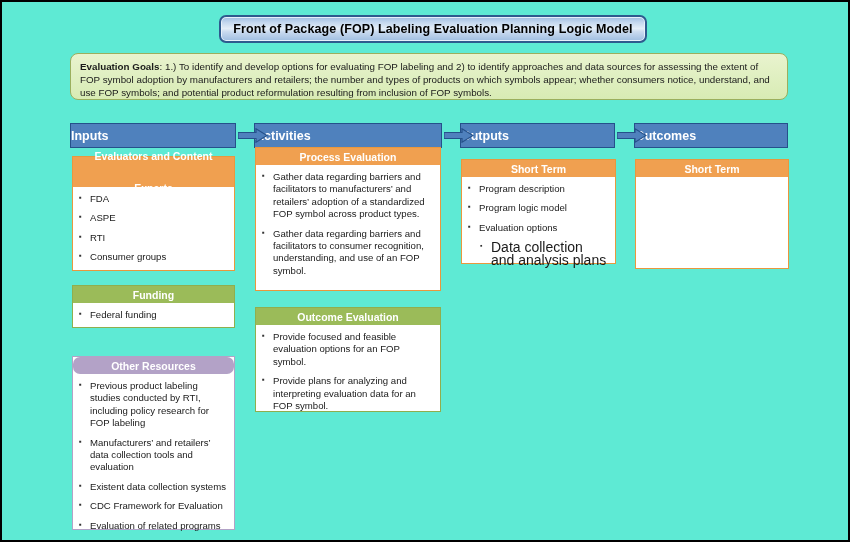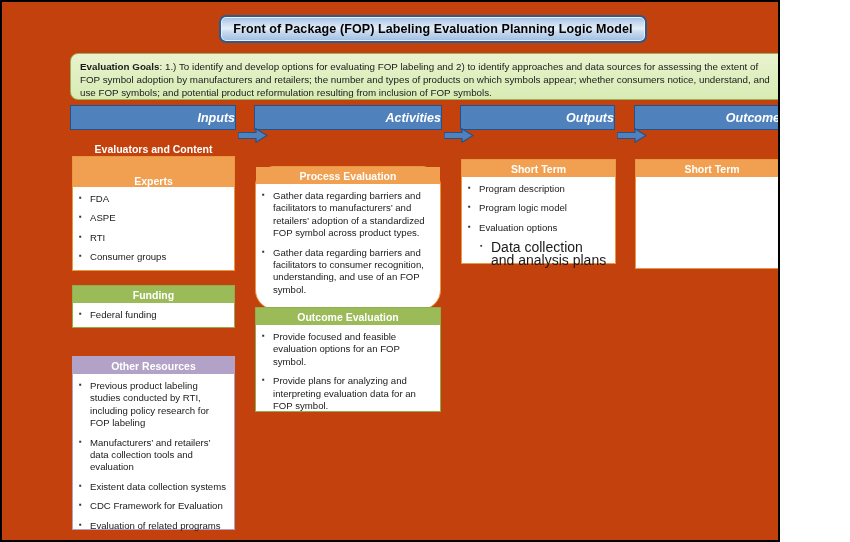--- a/index.html
+++ b/index.html
@@ -5,25 +5,25 @@
   html, body {
     margin: 0;
     padding: 0;
     background: #ffffff;
   }
   body {
     font-family: "Liberation Sans", sans-serif;
   }
   .page {
     position: relative;
-    width: 780px;
+    width: 850px;
     height: 542px;
     box-sizing: border-box;
     border: 2px solid #000000;
-    background: #c2410c;
+    background: #5eead4;
     overflow: hidden;
   }
 
   
   .title-bar {
     position: absolute;
     left: 217px;
     top: 13px;
     width: 428px;
     height: 28px;
@@ -61,29 +61,28 @@
     font-size: 9.8px;
     line-height: 13.2px;
     color: #1a1a1a;
     text-align: left;
   }
   .goals-text b { font-weight: bold; }
 
   
   .hdr {
     position: absolute;
-    top: 103px;
+    top: 121px;
     height: 25px;
     box-sizing: border-box;
     border: 1.5px solid #25518A;
     background: #4F81BD;
     display: flex;
     align-items: center;
-    justify-content: flex-end;
-    font-style: italic;
+    justify-content: flex-start;
   }
   .hdr span {
     font-size: 12.5px;
     font-weight: bold;
     color: #ffffff;
   }
   .hdr-inputs    { left: 68px;  width: 166px; }
   .hdr-acts      { left: 252px; width: 188px; }
   .hdr-outputs   { left: 458px; width: 155px; }
   .hdr-outcomes  { left: 632px; width: 154px; }
@@ -113,21 +112,21 @@
     justify-content: center;
     font-size: 10.5px;
     font-weight: bold;
     color: #ffffff;
     text-align: center;
     line-height: 12px;
   }
   .box-hd.two-line {
     height: 30px;
     flex-direction: column;
-    justify-content: flex-end;
+    justify-content: center;
     gap: 20px;
   }
   .box-body {
     padding: 6px 6px 6px 5px;
   }
   ul.bl {
     list-style: none;
     margin: 0;
     padding: 0;
   }
@@ -167,27 +166,27 @@
     font-size: 7px;
     color: #333333;
   }
 
   
   .c-orange { border-color: #E8983E; }
   .c-orange > .box-hd { background: #F0A050; }
   .c-green  { border-color: #8FAE4E; }
   .c-green  > .box-hd { background: #9BBB59; }
   .c-purple { border-color: #B3A2C7; }
-  .c-purple > .box-hd { background: #B3A2C7; }
+  .c-purple > .box-hd { background: #B3A2C7; border-radius: 7px; }
 
   
   .b-evaluators { left: 70px;  top: 154px; width: 163px; }
   .b-funding    { left: 70px;  top: 283px; width: 163px; }
   .b-other      { left: 70px;  top: 354px; width: 163px; height: 174px; }
-  .b-process    { left: 253px; top: 164px; width: 186px; height: 144px; border-radius: 20px; }
+  .b-process    { left: 253px; top: 145px; width: 186px; height: 144px; }
   .b-outcome    { left: 253px; top: 305px; width: 186px; height: 105px; }
   .b-short-out  { left: 459px; top: 157px; width: 155px; height: 105px; }
   .b-short-oc   { left: 633px; top: 157px; width: 154px; height: 110px; }
 </style>
 </head>
 <body>
 
 <div class="page">
 
   <div class="title-bar">

